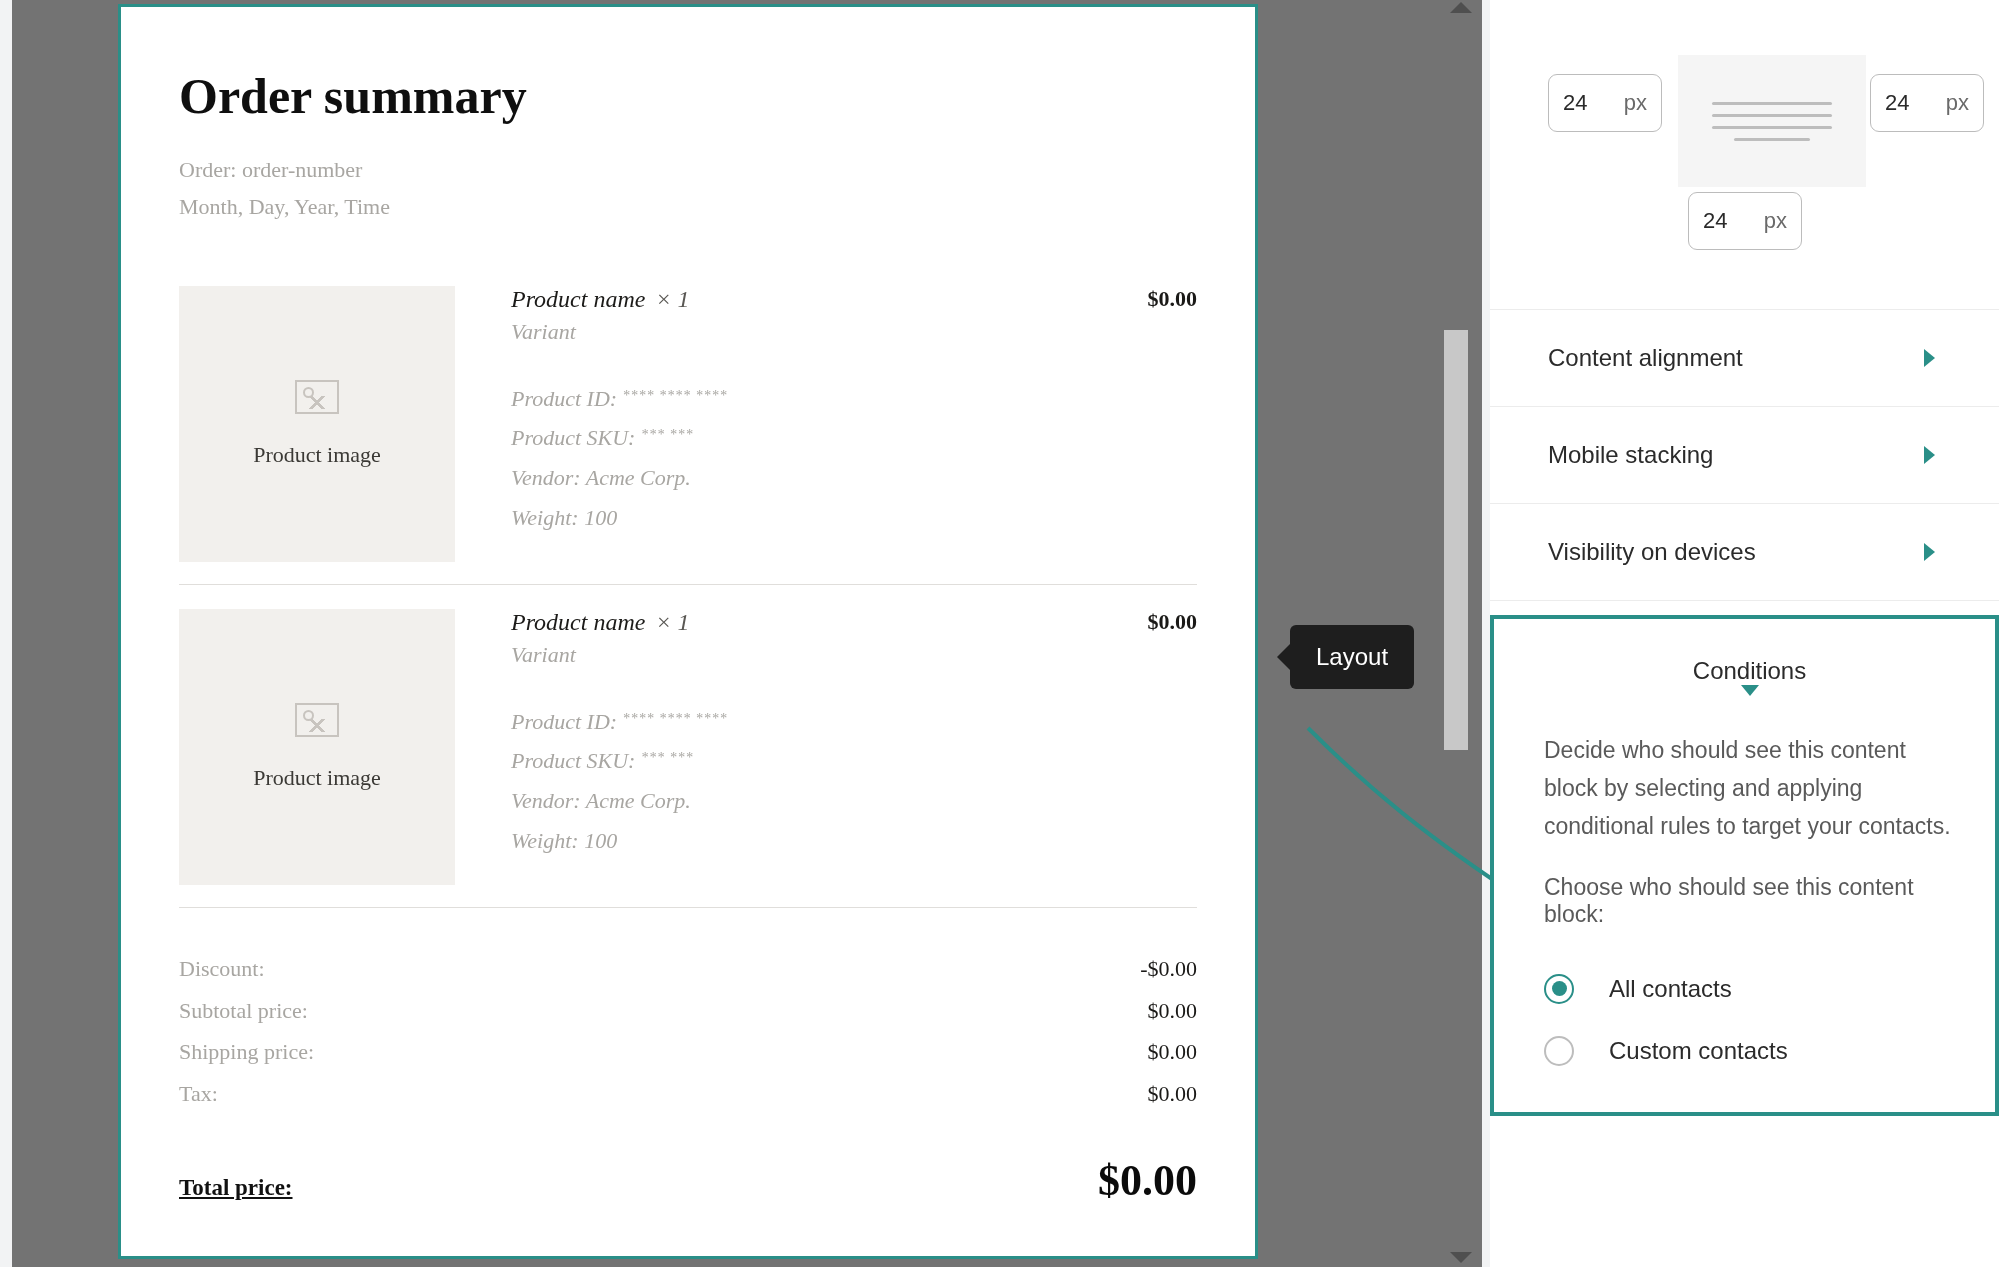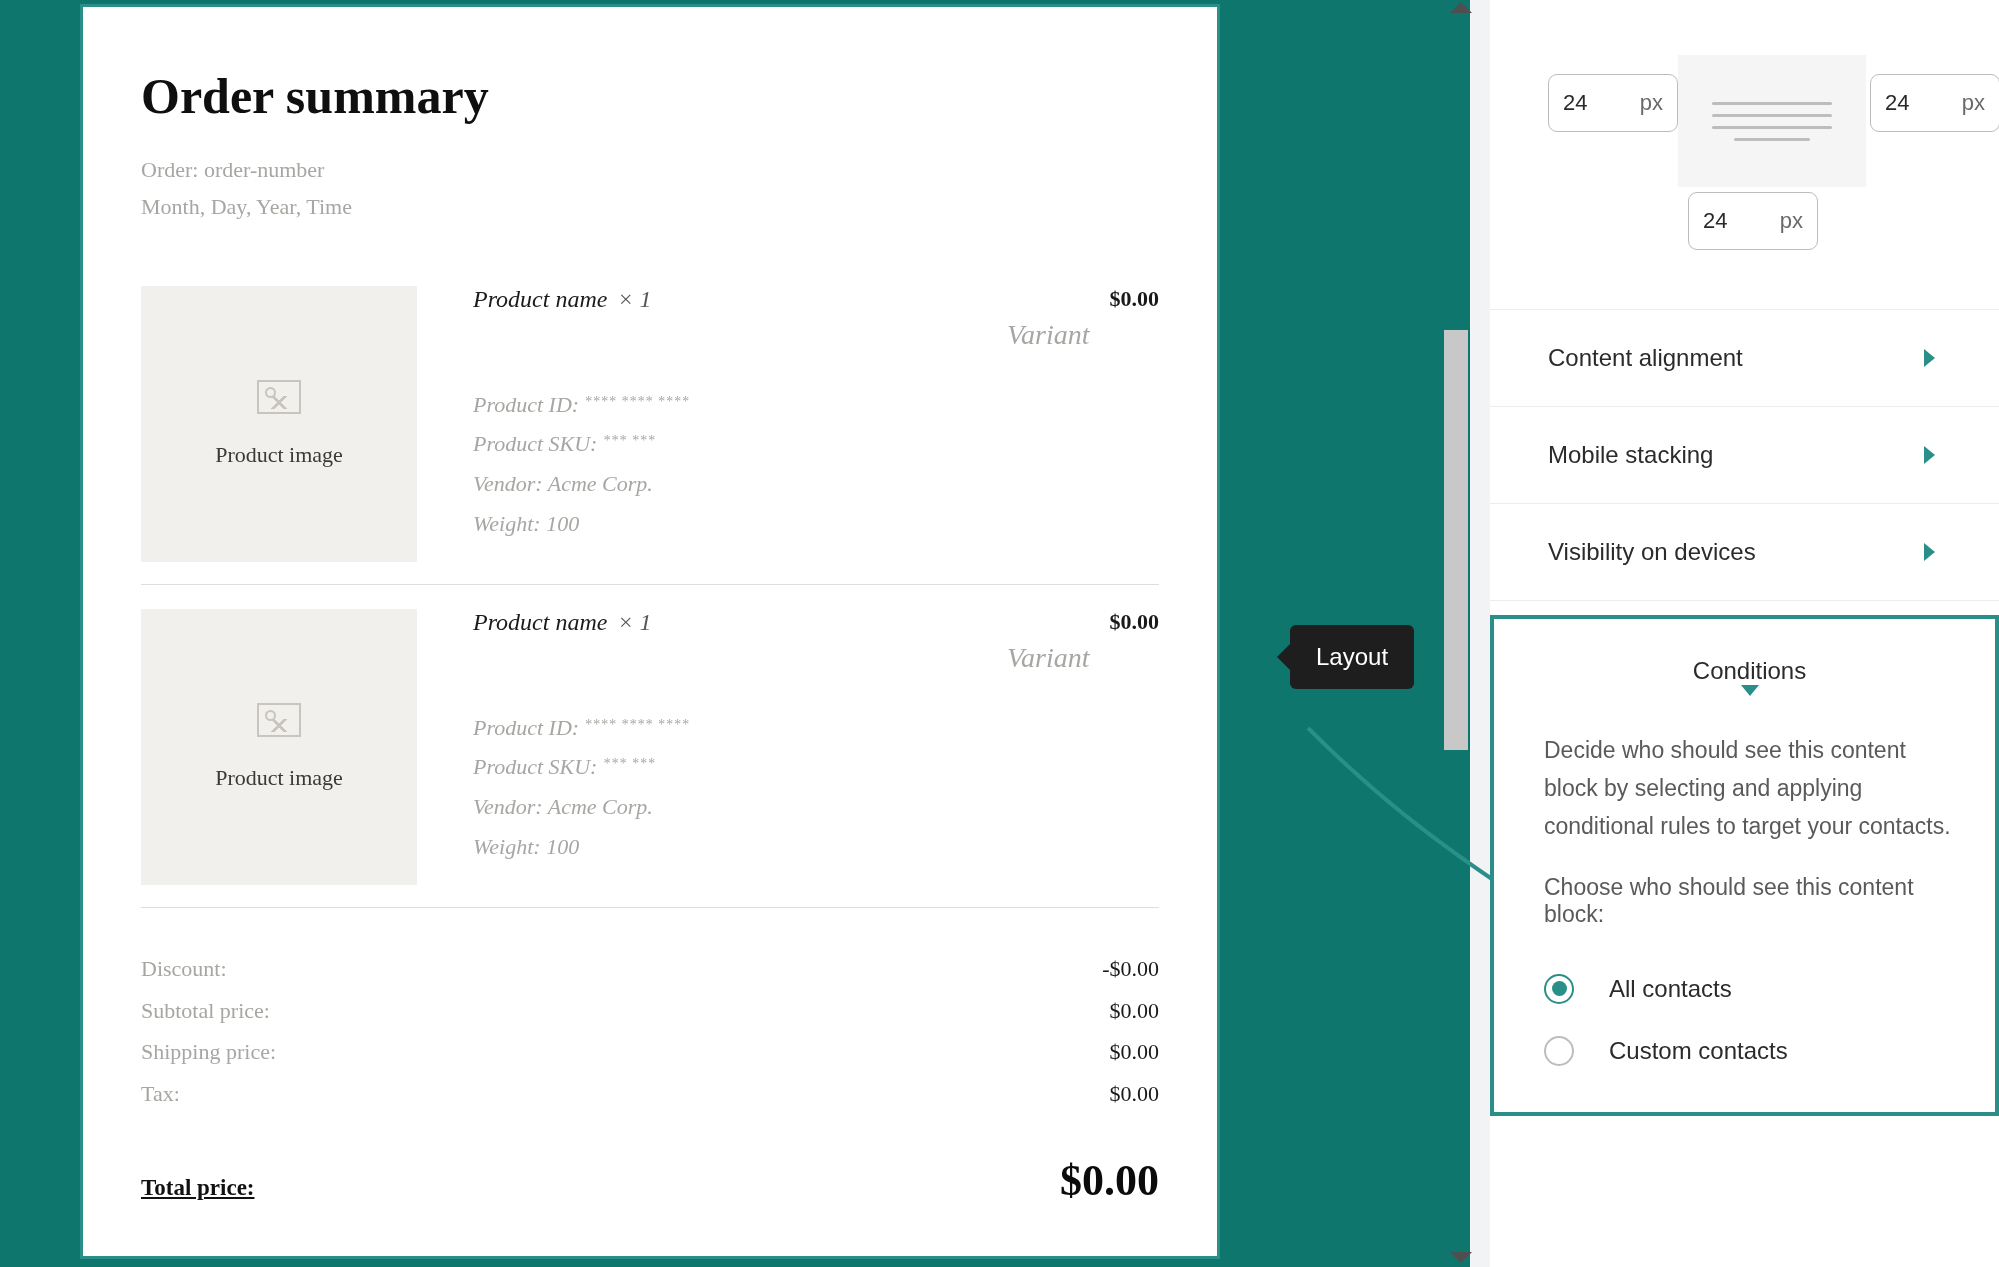--- a/index.html
+++ b/index.html
@@ -8,25 +8,25 @@
     background: #f2f3f4;
     width: 1999px;
     height: 1267px;
     overflow: hidden;
     position: relative;
   }
 
   
   .canvas-area {
     position: absolute;
-    left: 0; top: 0;
+    left: 12px; top: 0;
     width: 1470px;
     height: 1267px;
-    background: #0f766e;
-    padding: 4px 120px 0 80px;
+    background: #737373;
+    padding: 4px 120px 0 106px;
   }
 
   .order-card {
     width: 1140px;
     background: #fff;
     border: 3px solid #2a8f88;
     padding: 60px 58px 50px 58px;
     font-family: Georgia, "Times New Roman", serif;
   }
 
@@ -82,21 +82,21 @@
       linear-gradient(45deg, transparent 45%, #c8c4bf 45%, #c8c4bf 55%, transparent 55%);
   }
   .product-image-box .caption { font-size: 22px; color:#3b3935; }
 
   .product-info { flex: 1 1 auto; min-width: 0; font-style: italic; }
   .product-name-line {
     font-size: 24px; color:#1c1b19; margin-bottom: 6px;
     display: flex; gap: 10px; align-items: baseline;
   }
   .product-name-line .qty { color:#5a5854; }
-  .product-variant { font-size: 28px; color:#a8a6a2; margin-bottom: 34px; text-align: right;}
+  .product-variant { font-size: 22px; color:#a8a6a2; margin-bottom: 34px;}
   .product-detail { font-size: 22px; color:#a8a6a2; line-height: 1.8;}
   .product-detail .mask { letter-spacing: 1px; font-size: 14px; vertical-align: top; position: relative; top: 4px;}
   .product-price {
     flex: 0 0 auto; margin-left: 20px;
     font-size: 22px; font-weight: 700; color:#1a1917;
     font-family: Georgia, serif;
     text-align: right;
   }
 
   .totals {
@@ -156,21 +156,21 @@
     padding: 0 0 0 0;
   }
 
   .spacing-cluster {
     position: relative;
     height: 310px;
     border-bottom: 1px solid #ececec;
   }
   .sp-box {
     position: absolute;
-    width: 130px; height: 58px;
+    width: 114px; height: 58px;
     border: 1.5px solid #bcbcbc;
     border-radius: 9px;
     display: flex; align-items: center; justify-content: space-between;
     padding: 0 14px;
     font-size: 22px; color:#2a2a2a;
   }
   .sp-box .unit { color:#6a6a6a; }
   .sp-left { top: 74px; left: 58px; }
   .sp-right { top: 74px; left: 380px; }
   .sp-bottom { top: 192px; left: 198px; }

